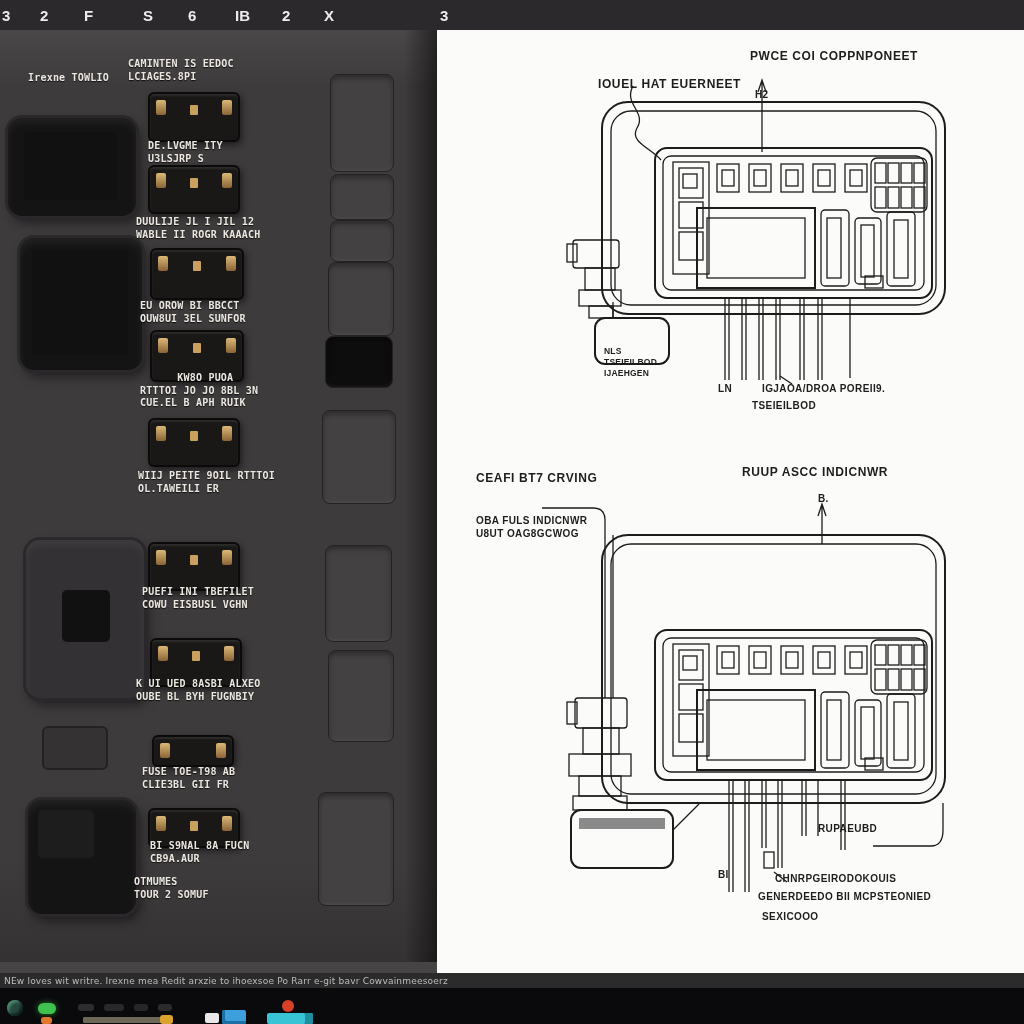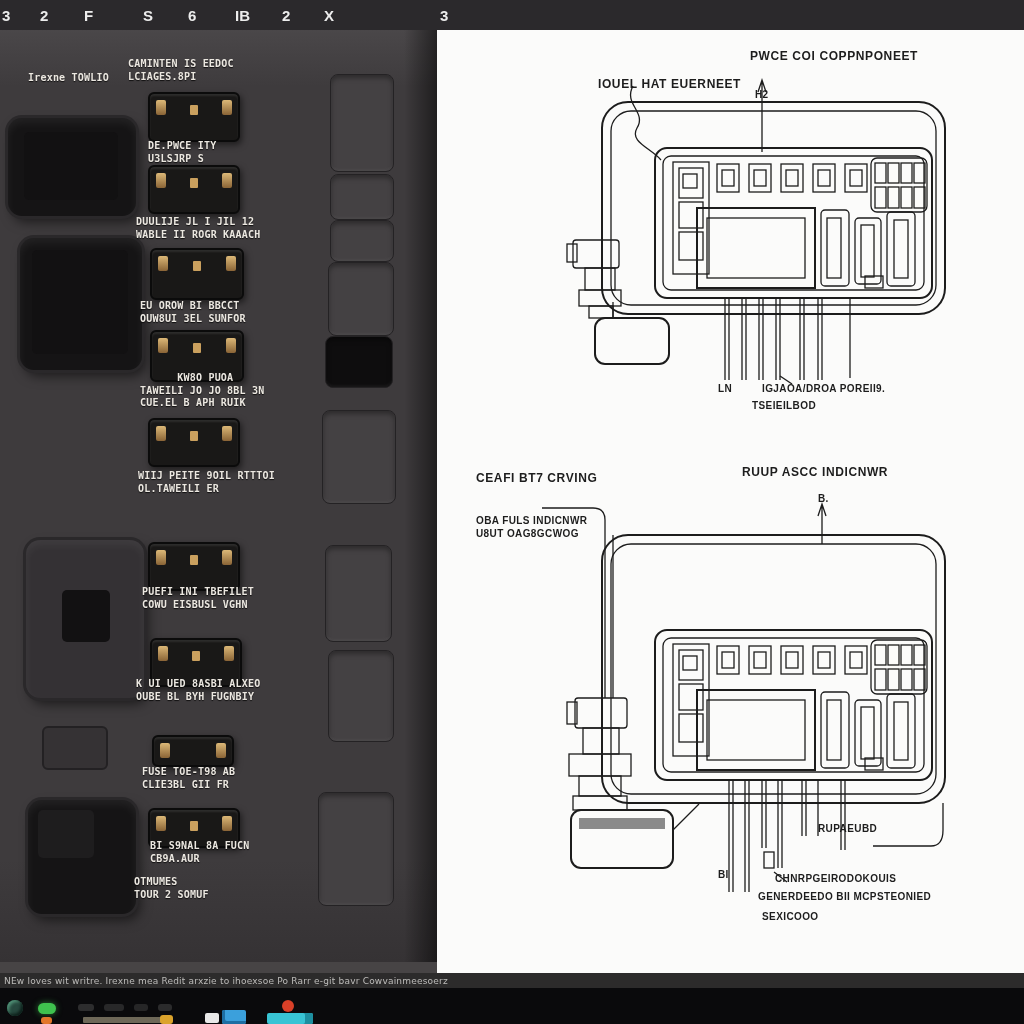--- a/index.html
+++ b/index.html
@@ -109,24 +109,24 @@
     <div class="slot dark" style="left:325px;top:306px;width:66px;height:50px"></div>
     <div class="slot" style="left:322px;top:380px;width:72px;height:92px"></div>
     <div class="slot" style="left:325px;top:515px;width:65px;height:95px"></div>
     <div class="slot" style="left:328px;top:620px;width:64px;height:90px"></div>
     <div class="slot" style="left:318px;top:762px;width:74px;height:112px"></div>
 
     <div class="edge-shadow" style="left:404px;width:33px;background:linear-gradient(to right,rgba(0,0,0,0),rgba(0,0,0,.5))"></div>
 
     <div class="plabel" style="left:28px;top:42px"><span>Irexne TOWLIO</span></div>
     <div class="plabel" style="left:128px;top:28px"><span>CAMINTEN IS EEDOC</span><span>LCIAGES.8PI</span></div>
-    <div class="plabel" style="left:148px;top:110px"><span>DE.PWCE ITY</span><span>U3LSJRP S</span></div>
+    <div class="plabel" style="left:148px;top:110px"><span>DE.LVGME ITY</span><span>U3LSJRP S</span></div>
     <div class="plabel" style="left:136px;top:186px"><span>DUULIJE JL I JIL 12</span><span>WABLE II ROGR KAAACH</span></div>
     <div class="plabel" style="left:140px;top:270px"><span>EU OROW BI BBCCT</span><span>OUW8UI 3EL SUNFOR</span></div>
-    <div class="plabel" style="left:140px;top:342px"><span>      KW8O PUOA</span><span>TAWEILI JO JO 8BL 3N</span><span>CUE.EL B APH RUIK</span></div>
+    <div class="plabel" style="left:140px;top:342px"><span>      KW8O PUOA</span><span>RTTTOI JO JO 8BL 3N</span><span>CUE.EL B APH RUIK</span></div>
     <div class="plabel" style="left:138px;top:440px"><span>WIIJ PEITE 9OIL RTTTOI</span><span>OL.TAWEILI ER</span></div>
     <div class="plabel" style="left:142px;top:556px"><span>PUEFI INI TBEFILET</span><span>COWU EISBUSL VGHN</span></div>
     <div class="plabel" style="left:136px;top:648px"><span>K UI UED 8ASBI ALXEO</span><span>OUBE BL BYH FUGNBIY</span></div>
     <div class="plabel" style="left:142px;top:736px"><span>FUSE TOE-T98 AB</span><span>CLIE3BL GII FR</span></div>
     <div class="plabel" style="left:150px;top:810px"><span>BI S9NAL 8A FUCN</span><span>CB9A.AUR</span></div>
     <div class="plabel" style="left:134px;top:846px"><span>OTMUMES</span><span>TOUR 2 SOMUF</span></div>
   </div>
 
   <div class="white">
     <svg width="587" height="943" viewBox="0 0 587 943">
@@ -208,20 +208,23 @@
         <rect x="327" y="822" width="10" height="16" class="s1"></rect>
         <path d="M337,842 L350,852" class="s1"></path>
         <path d="M436,816 H494 Q506,816 506,800 V773" class="s1"></path>
       </g>
     </svg>
 
     
     <div class="dlabel dtitle" style="left:313px;top:20px">PWCE COI COPPNPONEET</div>
     <div class="dlabel dtitle" style="left:161px;top:48px">IOUEL HAT EUERNEET</div>
     <div class="dlabel" style="left:318px;top:58px">H2</div>
+    <div class="dlabel small" style="left:167px;top:294px;width:60px">
+      <span>NLS</span><span>TSEIEILBOD</span><span>IJAEHGEN</span>
+    </div>
     <div class="dlabel" style="left:281px;top:352px">LN</div>
     <div class="dlabel" style="left:325px;top:352px">IGJAOA/DROA POREII9.</div>
     <div class="dlabel" style="left:315px;top:369px">TSEIEILBOD</div>
 
     <div class="dlabel dtitle" style="left:39px;top:442px">CEAFI BT7 CRVING</div>
     <div class="dlabel" style="left:39px;top:458px">
       <span>OBA FULS INDICNWR</span><span>U8UT OAG8GCWOG</span>
     </div>
     <div class="dlabel dtitle" style="left:305px;top:436px">RUUP ASCC INDICNWR</div>
     <div class="dlabel" style="left:381px;top:462px">B.</div>

